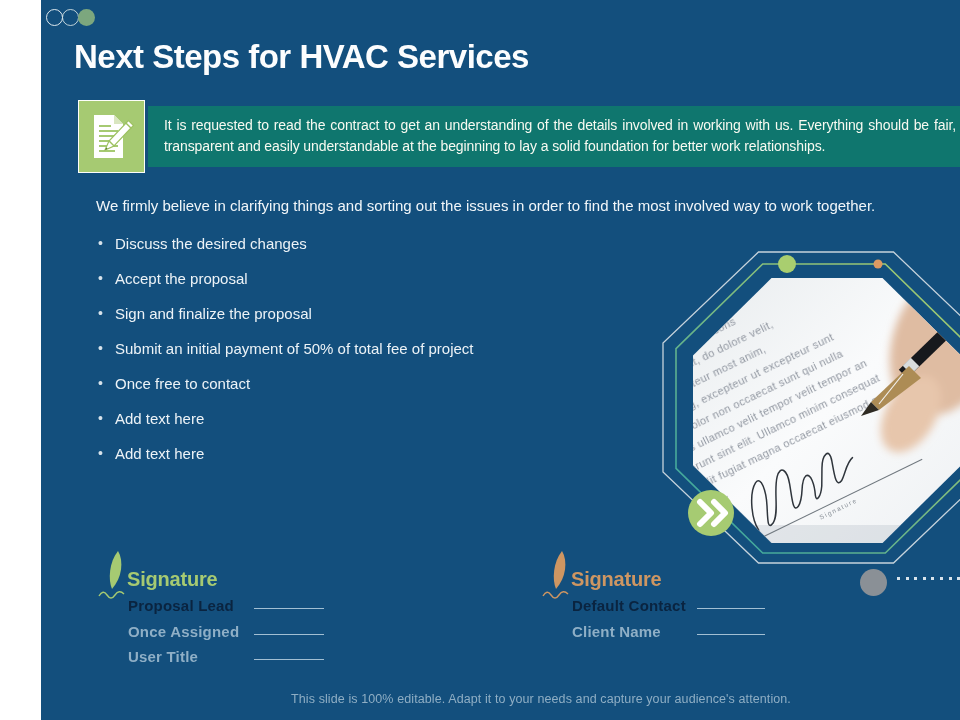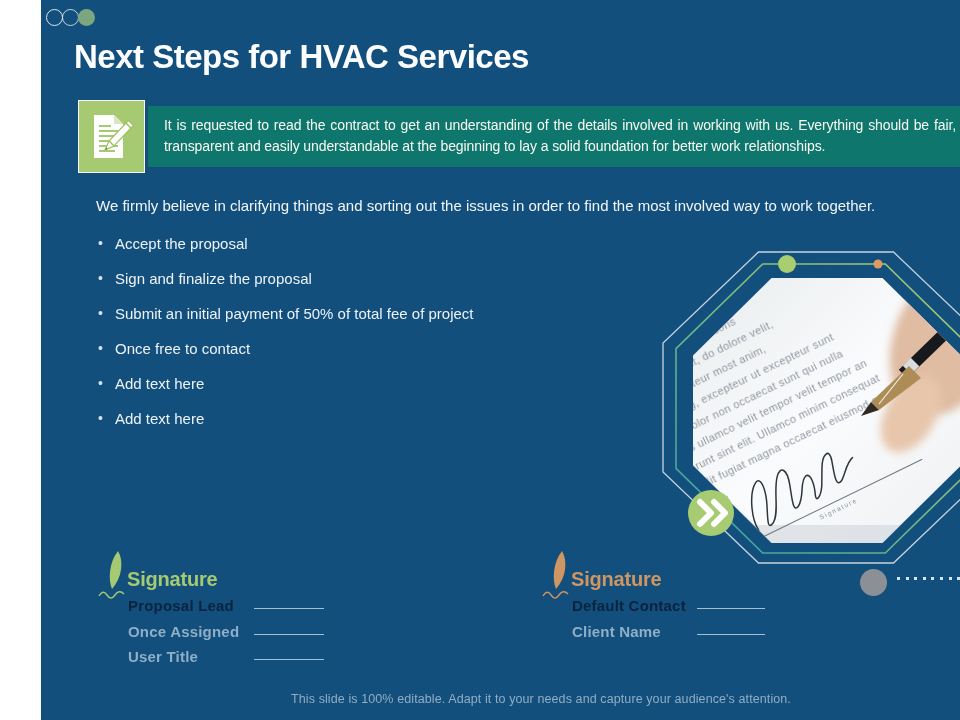--- a/index.html
+++ b/index.html
@@ -120,20 +120,21 @@
         <polygon points="20,29 25,34 16,38" fill="#FFFFFF" stroke="#9DC161" stroke-width="1.2"></polygon>
         <polygon points="16,38 18.6,36.7 17.4,35.4" fill="#5E7A3A"></polygon>
         <polygon points="37,11 42,16 44.5,13.5 39.5,8.5" fill="#FFFFFF" stroke="#9DC161" stroke-width="1.2"></polygon>
       </g>
     </svg>
   </div>
 
   <p class="intro">We firmly believe in clarifying things and sorting out the issues in order to find the most involved way to work together.</p>
 
   <ul class="bullets">
+    <li>Discuss the desired changes</li>
     <li>Accept the proposal</li>
     <li>Sign and finalize the proposal</li>
     <li>Submit an initial payment of 50% of total fee of project</li>
     <li>Once free to contact</li>
     <li>Add text here</li>
     <li>Add text here</li>
   </ul>
 
   <svg class="octagon-art" viewBox="0 0 350 350">
     <defs>

